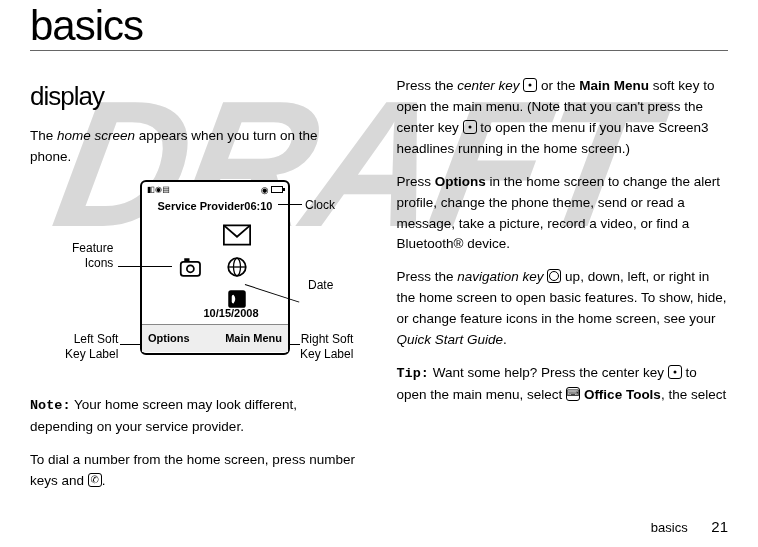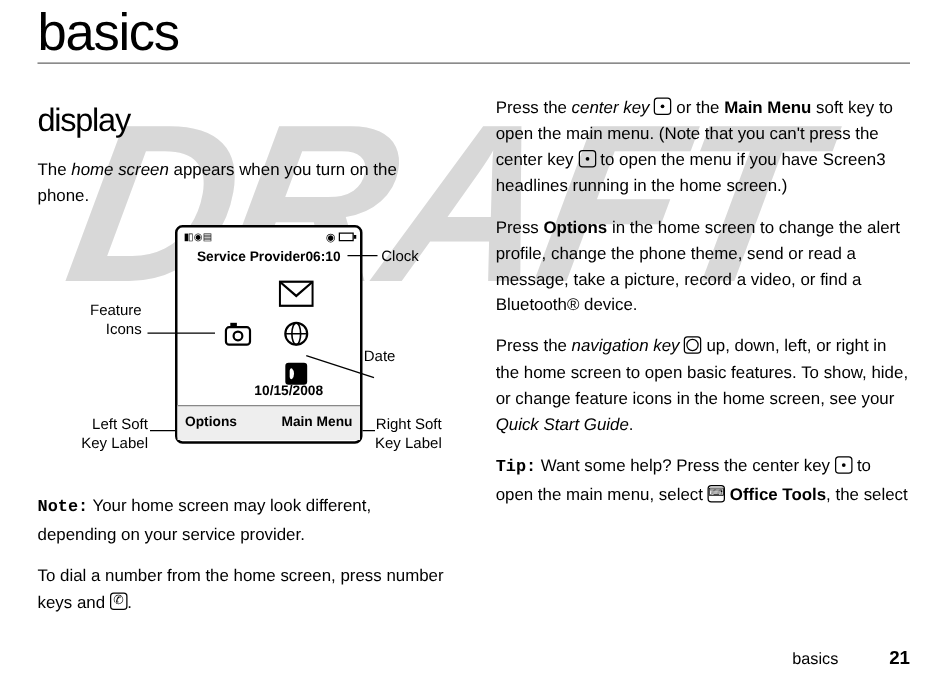--- a/index.html
+++ b/index.html
@@ -138,21 +138,21 @@
     .callout.left { text-align: right; }
     .cl-line {
       position:absolute; background:#000; height:1px;
     }
 
     .footer {
       position:absolute;
       bottom: 12px; right: 30px;
       font-size: 13px;
     }
-    .footer .pnum { font-weight:bold; margin-left:37px; font-size:15px;}
+    .footer .pnum { font-weight:normal; margin-left:20px; font-size:15px;}
   </style>
 </head>
 <body>
 
 <div class="draft-bg">DRAFT</div>
 
 <div class="content">
   <h1 class="page-title">basics</h1>
 
   <div class="columns">
@@ -210,21 +210,21 @@
 
         <div class="callout right" style="left:275px; top:18px;">Clock</div>
         <div class="cl-line" style="left:248px; top:24px; width:24px;"></div>
 
         <div class="callout left" style="left:42px; top:61px;">
           <span>Feature</span><br>
           <span>Icons</span>
         </div>
         <div class="cl-line" style="left:88px; top:86px; width:54px;"></div>
 
-        <div class="callout right" style="left:261px; top:98px;">Date</div>
+        <div class="callout right" style="left:278px; top:98px;">Date</div>
         <div class="cl-line" style="left:215px; top:104px; width:57px; transform-origin:left; transform:rotate(18deg);"></div>
 
         <div class="callout left" style="left:35px; top:152px;">
           <span>Left Soft</span><br>
           <span>Key Label</span>
         </div>
         <div class="cl-line" style="left:90px; top:164px; width:20px;"></div>
 
         <div class="callout right" style="left:270px; top:152px;">
           <span>Right Soft</span><br>

